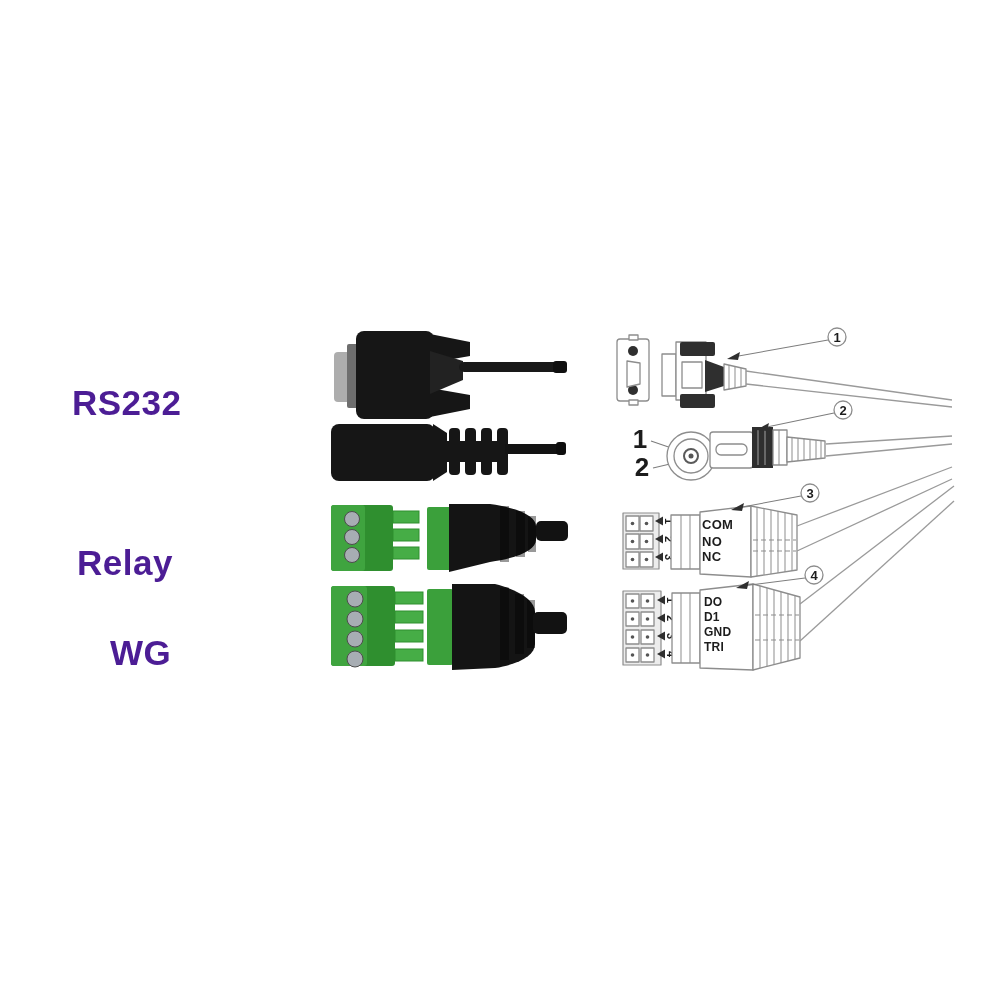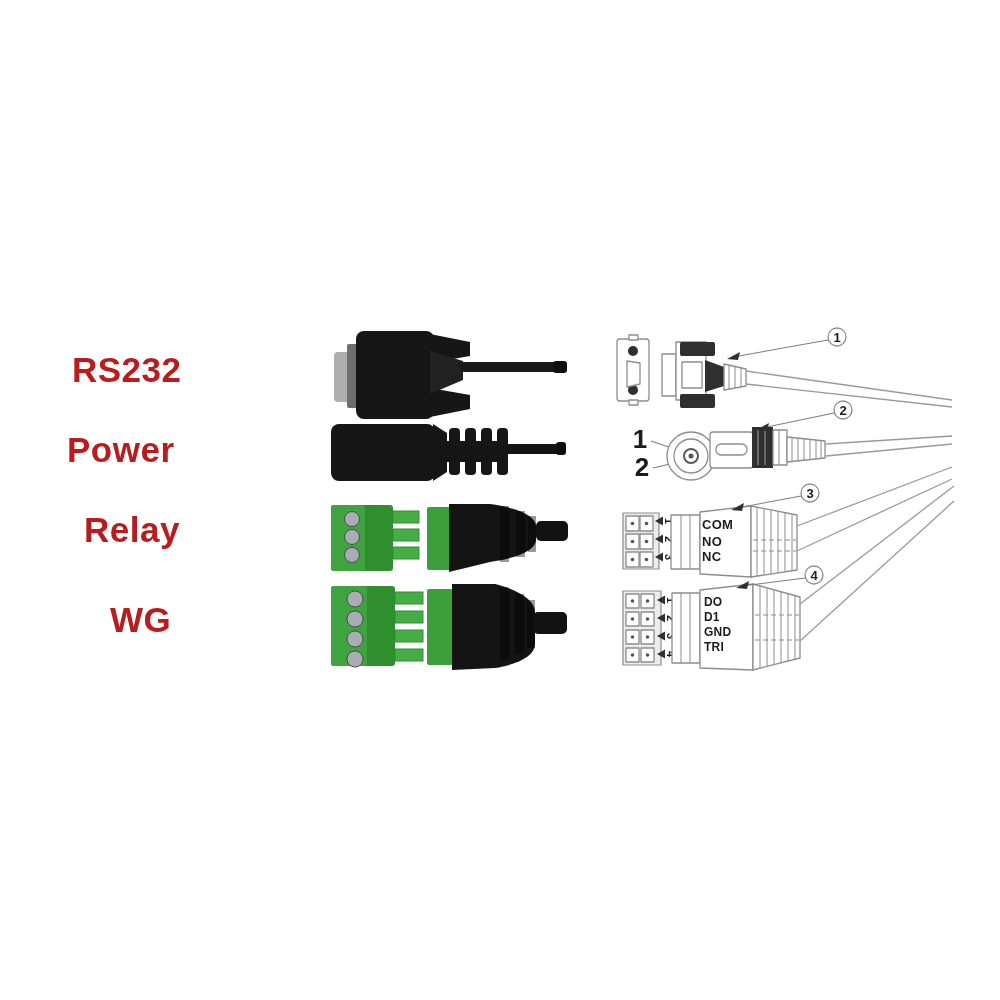--- a/index.html
+++ b/index.html
@@ -2,22 +2,22 @@
 <html><head>
 <meta charset="utf-8">
 <title>Connector Diagram</title>
 <style>
   html,body{margin:0;padding:0;background:#ffffff;}
   .canvas{
     position:relative;width:1000px;height:1000px;background:#ffffff;overflow:hidden;
     font-family:"Liberation Sans",sans-serif;
   }
   .port-label{
-    position:absolute;color:#b91c1c;font-weight:bold;font-size:35px;line-height:40px;
-    letter-spacing:0.5px;white-space:nowrap;
+    position:absolute;color:#4c1d95;font-weight:bold;font-size:35px;line-height:40px;
+    letter-spacing:0.5px;white-space:nowrap;margin-top:33px;
   }
   svg{position:absolute;left:300px;top:310px;}
   svg text{font-family:"Liberation Sans",sans-serif;fill:#1c1c1c;}
   .pin-text{font-size:13px;font-weight:bold;letter-spacing:0.3px;}
   .pin-text-sm{font-size:12px;font-weight:bold;letter-spacing:0.2px;}
   .big-num{font-size:26px;font-weight:bold;}
   .callout-num{font-size:13px;font-weight:bold;}
   .term-num{font-size:11px;font-weight:bold;}
   .outline{stroke:#8d8d8d;stroke-width:1.3;fill:#ffffff;stroke-linejoin:round;}
   .outline-grey{stroke:#8d8d8d;stroke-width:1.2;fill:#ececec;stroke-linejoin:round;}
@@ -25,22 +25,21 @@
   .leader{stroke:#7d7d7d;stroke-width:1.1;fill:none;}
   .darkfill{fill:#2f2f2f;stroke:none;}
   .rib{stroke:#8d8d8d;stroke-width:1;fill:none;}
 </style>
 </head>
 <body>
 
 <div class="canvas">
 
   <div class="port-label" style="left:72px;top:350px">RS232</div>
-  <div class="port-label" style="left:67px;top:430px">Power</div>
-  <div class="port-label" style="left:84px;top:510px">Relay</div>
+  <div class="port-label" style="left:77px;top:510px">Relay</div>
   <div class="port-label" style="left:110px;top:600px">WG</div>
 
   <svg viewBox="300 310 700 390" width="700" height="390">
 
     <g>
       <rect x="334" y="352" width="20" height="50" rx="4" fill="#adadad"></rect>
       <rect x="347" y="344" width="12" height="64" rx="2" fill="#6e6e6e"></rect>
       <rect x="356" y="331" width="78" height="88" rx="8" fill="#161616"></rect>
       <polygon points="430,334 470,342 470,356 430,363" fill="#161616"></polygon>
       <polygon points="430,388 470,395 470,409 430,417" fill="#161616"></polygon>

